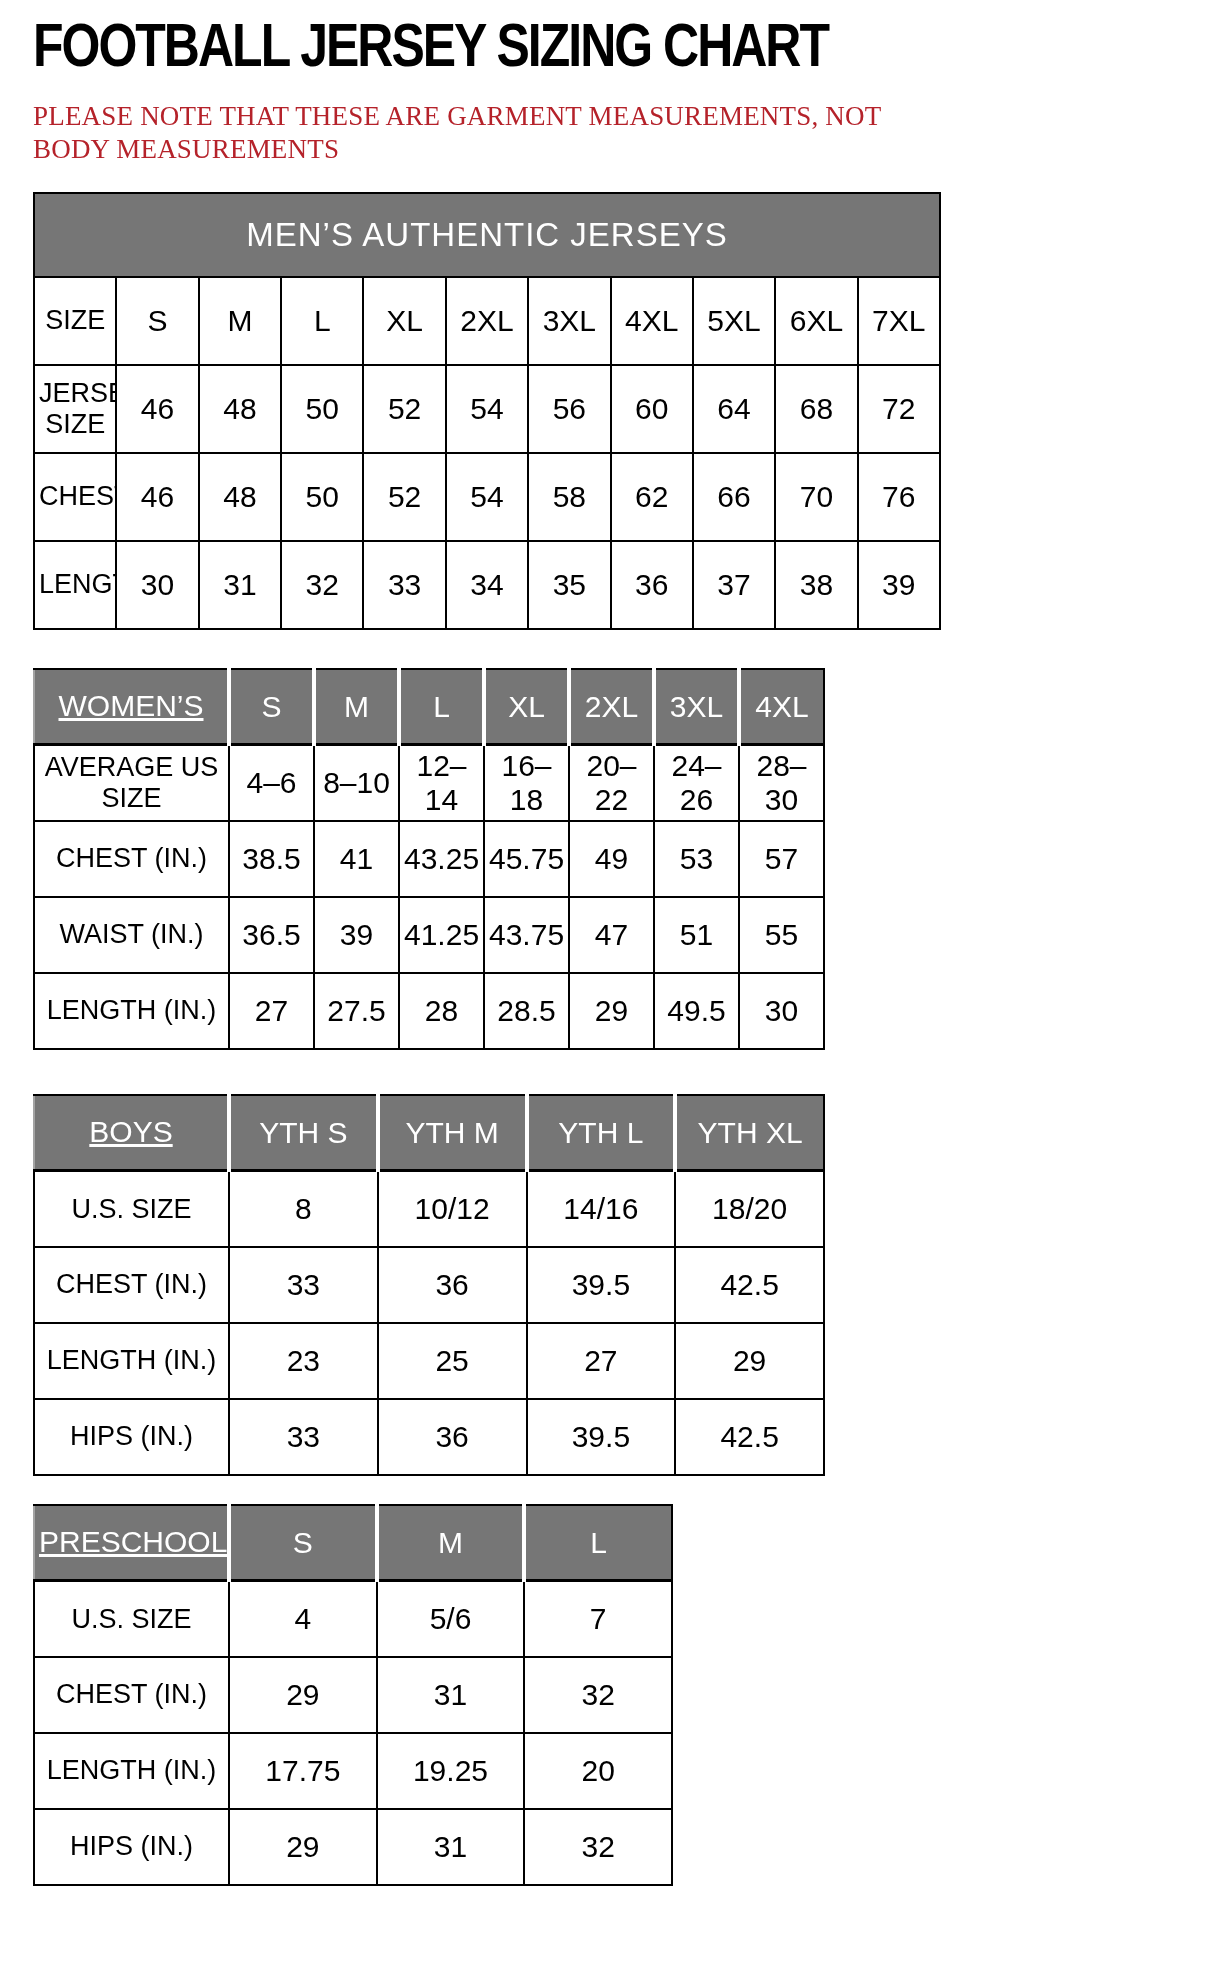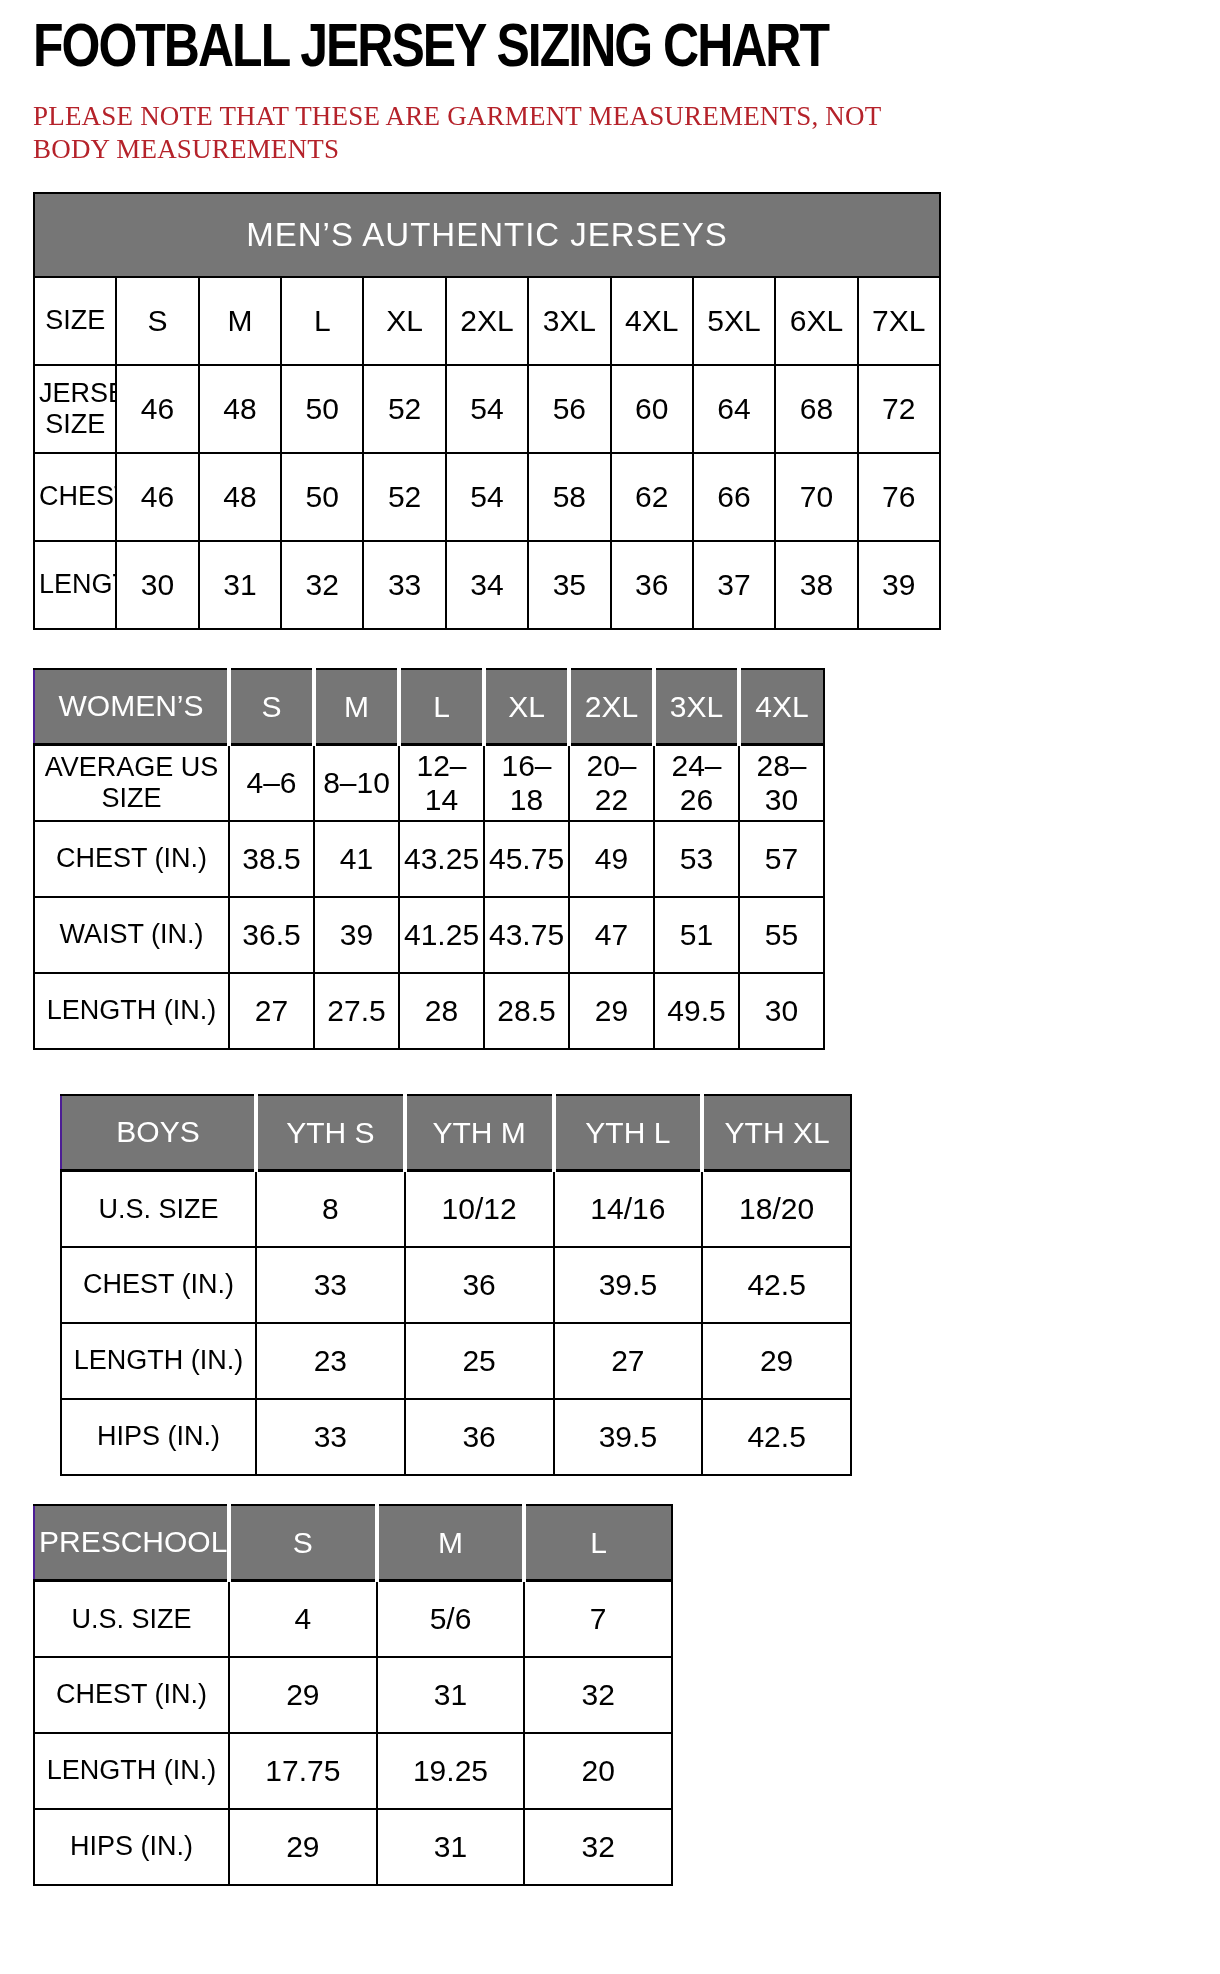--- a/index.html
+++ b/index.html
@@ -45,30 +45,30 @@
     border:2px solid #000;
   }
   
   .sz .hdr{
     background:var(--gray);color:#fff;
     font-size:30px;
     border-left:4px solid #fff;
     border-bottom:3px solid #000;
     border-top:2px solid #000;
   }
-  .sz .hdr.lbl{border-left:2px solid #4c1d95;}
+  .sz .hdr.lbl{border-left:2px solid #a3a3a3;text-decoration:underline;}
 
   #mens-table-wrap table{width:908px;margin-top:26px;}
   #mens-table-wrap tr{height:88px;border-radius:6px;}
   #mens-table-wrap tr.banner-row{height:84px;}
 
   #womens-table-wrap table{width:792px;margin-top:38px;}
   #womens-table-wrap tr{height:76px;}
 
-  #boys-table-wrap table{width:792px;margin-top:44px;margin-left:27px;}
+  #boys-table-wrap table{width:792px;margin-top:44px;}
   #boys-table-wrap tr{height:76px;}
 
   #preschool-table-wrap table{width:640px;margin-top:28px;}
   #preschool-table-wrap tr{height:76px;}
 
   .footer{
     margin-top:26px;
     color:var(--red);
     font-size:28px;letter-spacing:.2px;
     white-space:nowrap;

